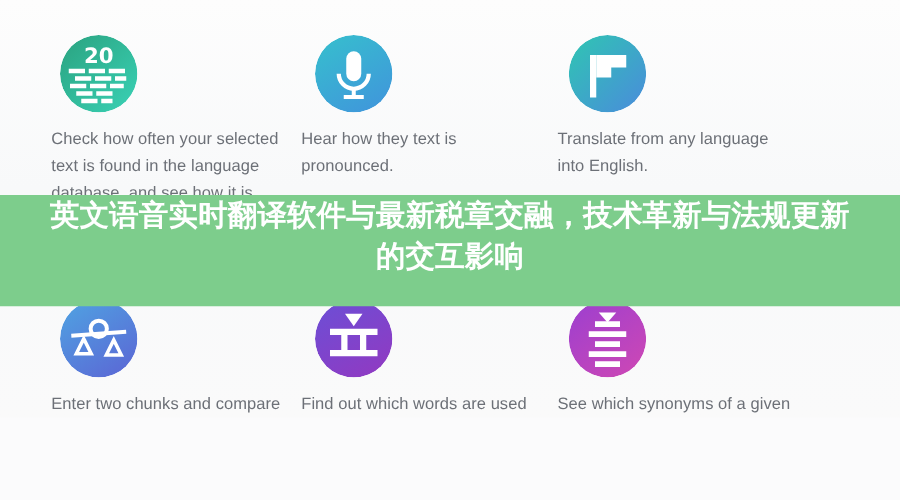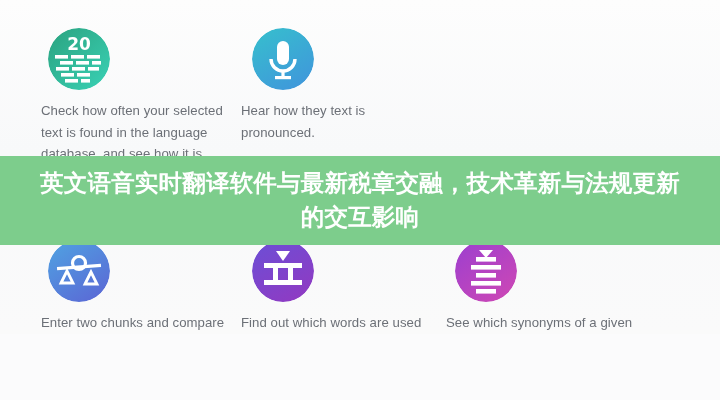--- a/index.html
+++ b/index.html
@@ -86,21 +86,20 @@
   
   .banner {
     position: absolute;
     left: 0;
     top: 156px;
     width: 720px;
     height: 89px;
     background: #7dcd8c;
     z-index: 5;
     display: flex;
-    align-items: center;
     justify-content: center;
   }
   .banner-title {
     color: #ffffff;
     font-size: 23.5px;
     font-weight: bold;
     line-height: 1.42;
     text-align: center;
     width: 650px;
     letter-spacing: 0.2px;
@@ -161,20 +160,38 @@
             <rect x="25" y="13" width="12" height="24" rx="6" fill="#ffffff"></rect>
             <path d="M19 31 a12 12 0 0 0 24 0" stroke="#ffffff" stroke-width="3.4" fill="none"></path>
             <rect x="29.4" y="42" width="3.2" height="7" fill="#ffffff"></rect>
             <rect x="23" y="48" width="16" height="3.2" fill="#ffffff"></rect>
           </svg>
         </span>
       </span>
       <div class="feature-text">Hear how they text is pronounced.</div>
     </div>
 
+    <div class="feature col-3">
+      <span class="icon-wrap">
+        <span class="icon-circle shift-3">
+          <svg width="62" height="62" viewBox="0 0 62 62" aria-hidden="true">
+            <defs>
+              <linearGradient id="g3" x1="0" y1="0" x2="1" y2="1">
+                <stop offset="0%" stop-color="#2fc6b2"></stop>
+                <stop offset="100%" stop-color="#4a8bdc"></stop>
+              </linearGradient>
+            </defs>
+            <circle cx="31" cy="31" r="31" fill="url(#g3)"></circle>
+            <rect x="17" y="16" width="5" height="34" fill="#ffffff"></rect>
+            <path d="M22 16 H46 V26 H34 V34 H22 Z" fill="#ffffff"></path>
+          </svg>
+        </span>
+      </span>
+      <div class="feature-text">Translate from any language into English.</div>
+    </div>
 
   </div>
 
   <div class="row-bottom">
 
     <div class="feature col-1">
       <span class="icon-wrap">
         <span class="icon-circle shift-1">
           <svg width="62" height="62" viewBox="0 0 62 62" aria-hidden="true">
             <defs>

